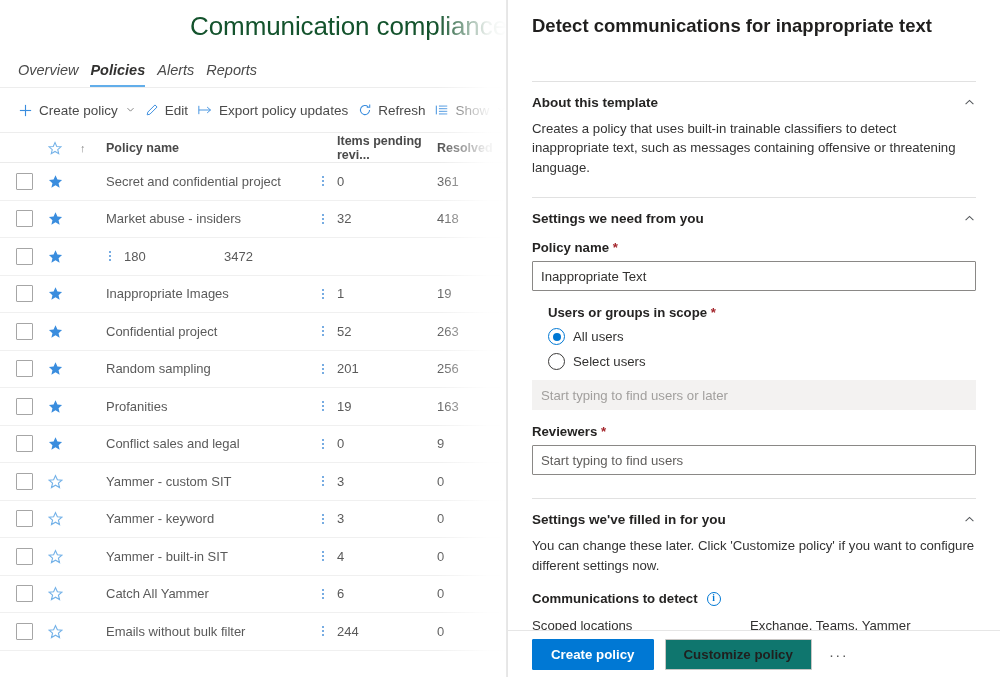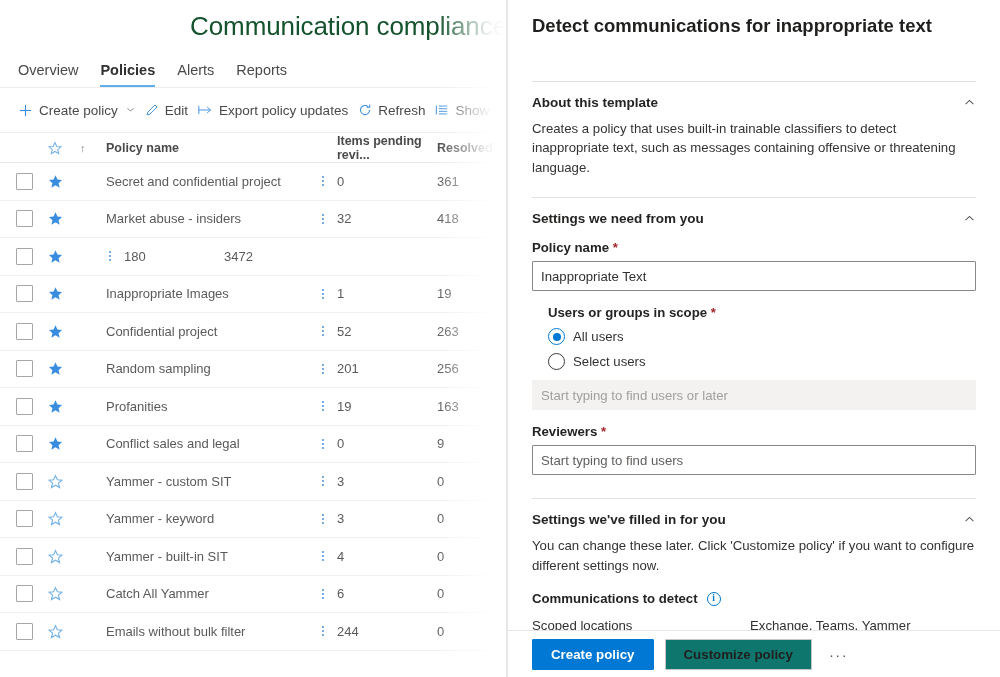--- a/index.html
+++ b/index.html
@@ -27,21 +27,21 @@
   .left-edge {
     position: absolute; top: 0; right: 0; width: 1px; height: 677px;
     background: #e8e8e8; z-index: 6;
   }
 
   .page-title {
     font-size: 26px; font-weight: normal; color: #14532d;
     padding: 11px 0 0 18px; letter-spacing: -0.1px; text-align: right;
   }
 
-  .tabs { display: flex; align-items: flex-end; padding: 20px 0 0 18px; gap: 22px; }
+  .tabs { display: flex; align-items: flex-end; padding: 20px 0 0 18px; gap: 12px; font-style: italic; }
   .tab {
     font-size: 14.5px; color: #4a4a4a; padding-bottom: 9px;
     position: relative; cursor: pointer; white-space: nowrap;
   }
   .tab.active { font-weight: bold; color: #323130; }
   .tab.active::after {
     content: ""; position: absolute; left: 0; right: 0; bottom: 0;
     height: 2.5px; background: #62aeea;
   }
   .tabs-rule {

